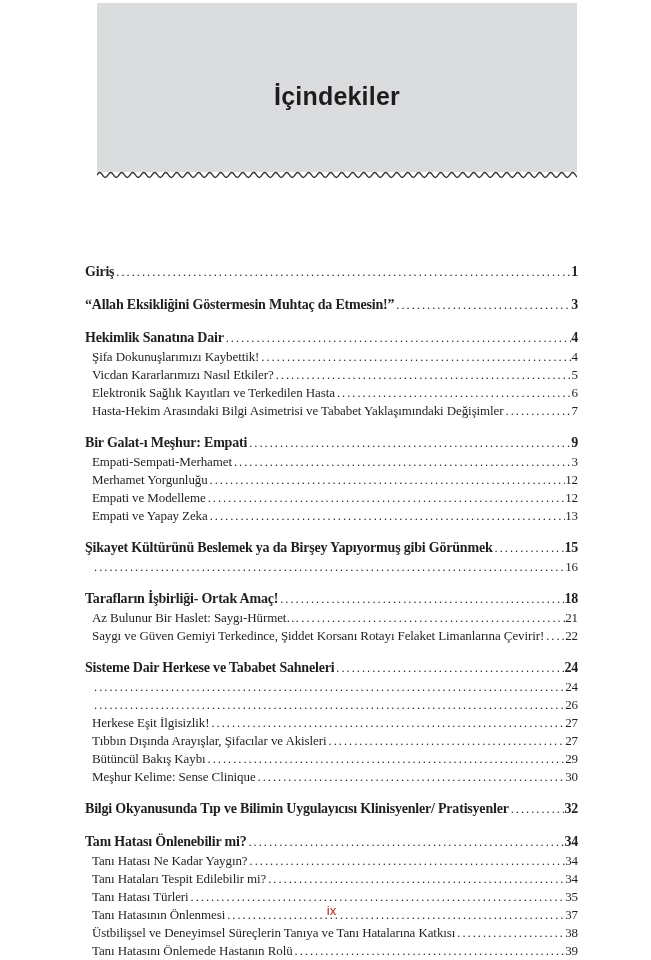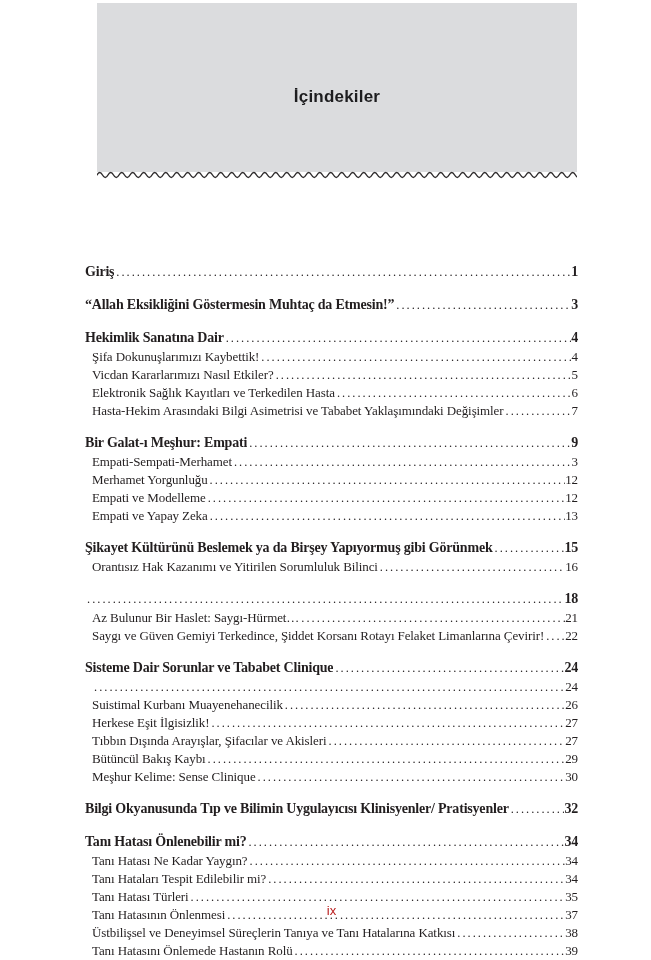--- a/index.html
+++ b/index.html
@@ -14,21 +14,21 @@
   .header-box{
     position:absolute;
     left:97px;top:3px;
     width:480px;height:169px;
     background:#dbdcde;
     display:flex;align-items:center;justify-content:center;
   }
   .header-title{
     font-family:"Liberation Sans", sans-serif;
     font-weight:bold;
-    font-size:17px;
+    font-size:25px;
     letter-spacing:.2px;
     color:#1d1d1f;
     padding-top:18px;
   }
   .wave{
     position:absolute;
     left:97px;top:169px;
     width:480px;height:12px;
   }
   .toc{
@@ -149,49 +149,48 @@
         <span class="label">Empati ve Yapay Zeka</span>
         <span class="dots">............................................................................................................................................................................................................................</span>
         <span class="pagenum">13</span>
       </div>
       <div class="entry l1">
         <span class="label">Şikayet Kültürünü Beslemek ya da Birşey Yapıyormuş gibi Görünmek</span>
         <span class="dots">............................................................................................................................................................................................................................</span>
         <span class="pagenum">15</span>
       </div>
       <div class="entry l2">
-        <span class="label">Orantısız Hak Kazanımı ve Yitirilen Sorumluluk Bilinci</span>
         <span class="dots">............................................................................................................................................................................................................................</span>
         <span class="pagenum">16</span>
       </div>
       <div class="entry l1">
+        <span class="label">Tarafların İşbirliği- Ortak Amaç!</span>
         <span class="dots">............................................................................................................................................................................................................................</span>
         <span class="pagenum">18</span>
       </div>
       <div class="entry l2">
         <span class="label">Az Bulunur Bir Haslet: Saygı-Hürmet…</span>
         <span class="dots">............................................................................................................................................................................................................................</span>
         <span class="pagenum">21</span>
       </div>
       <div class="entry l2">
         <span class="label">Saygı ve Güven Gemiyi Terkedince, Şiddet Korsanı Rotayı Felaket Limanlarına Çevirir!</span>
         <span class="dots">............................................................................................................................................................................................................................</span>
         <span class="pagenum">22</span>
       </div>
       <div class="entry l1">
-        <span class="label">Sisteme Dair Sorunlar ve Tababet Clinique</span>
+        <span class="label">Sisteme Dair Herkese ve Tababet Sahneleri</span>
         <span class="dots">............................................................................................................................................................................................................................</span>
         <span class="pagenum">24</span>
       </div>
       <div class="entry l2">
         <span class="dots">............................................................................................................................................................................................................................</span>
         <span class="pagenum">24</span>
       </div>
       <div class="entry l2">
-        <span class="label">Suistimal Kurbanı Muayenehanecilik</span>
         <span class="dots">............................................................................................................................................................................................................................</span>
         <span class="pagenum">26</span>
       </div>
       <div class="entry l2">
         <span class="label">Herkese Eşit İlgisizlik!</span>
         <span class="dots">............................................................................................................................................................................................................................</span>
         <span class="pagenum">27</span>
       </div>
       <div class="entry l2">
         <span class="label">Tıbbın Dışında Arayışlar, Şifacılar ve Akisleri</span>

